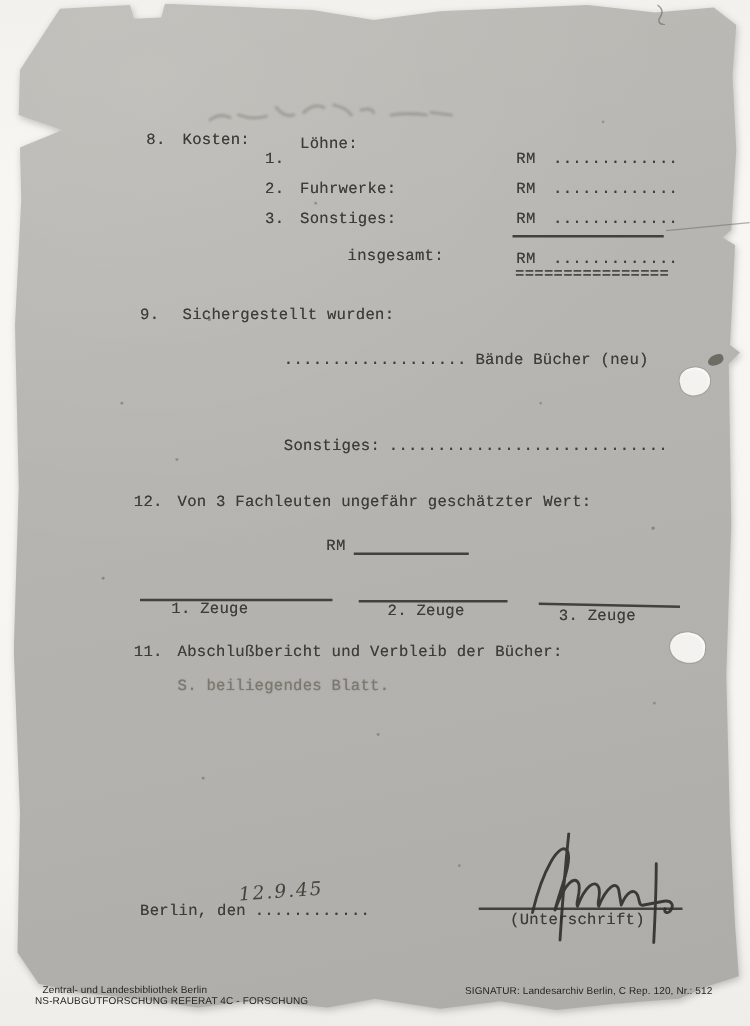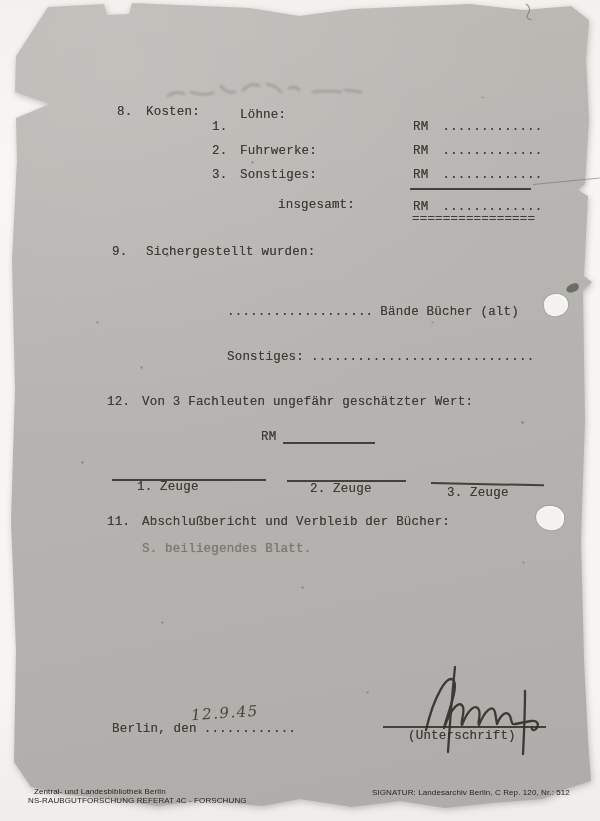--- a/index.html
+++ b/index.html
@@ -96,21 +96,21 @@
 
   <div class="rule" style="left:410px;top:188px;width:121px"></div>
 
   <span class="t" style="left:278px;top:198px">insgesamt:</span>
   <span class="t" style="left:413px;top:200px"><span>RM</span><span class="gap14">.............</span></span>
   <span class="t" style="left:412px;top:212px">================</span>
 
   <span class="t" style="left:112px;top:245px">9.</span>
   <span class="t" style="left:146px;top:245px">Sichergestellt wurden:</span>
 
-  <span class="t" style="left:227px;top:305px"><span>...................</span><span class="gap6">Bände Bücher (alt)</span></span>
+  <span class="t" style="left:227px;top:281px"><span>...................</span><span class="gap6">Bände Bücher (neu)</span></span>
   <span class="t" style="left:227px;top:350px"><span>Sonstiges:</span><span class="gap6">.............................</span></span>
 
   <span class="t" style="left:107px;top:395px">12.</span>
   <span class="t" style="left:142px;top:395px">Von 3 Fachleuten ungefähr geschätzter Wert:</span>
 
   <span class="t" style="left:261px;top:430px">RM</span>
   <div class="rule" style="left:283px;top:442px;width:92px"></div>
 
   <div class="rule" style="left:112px;top:479px;width:154px"></div>
   <div class="rule" style="left:287px;top:480px;width:119px"></div>

